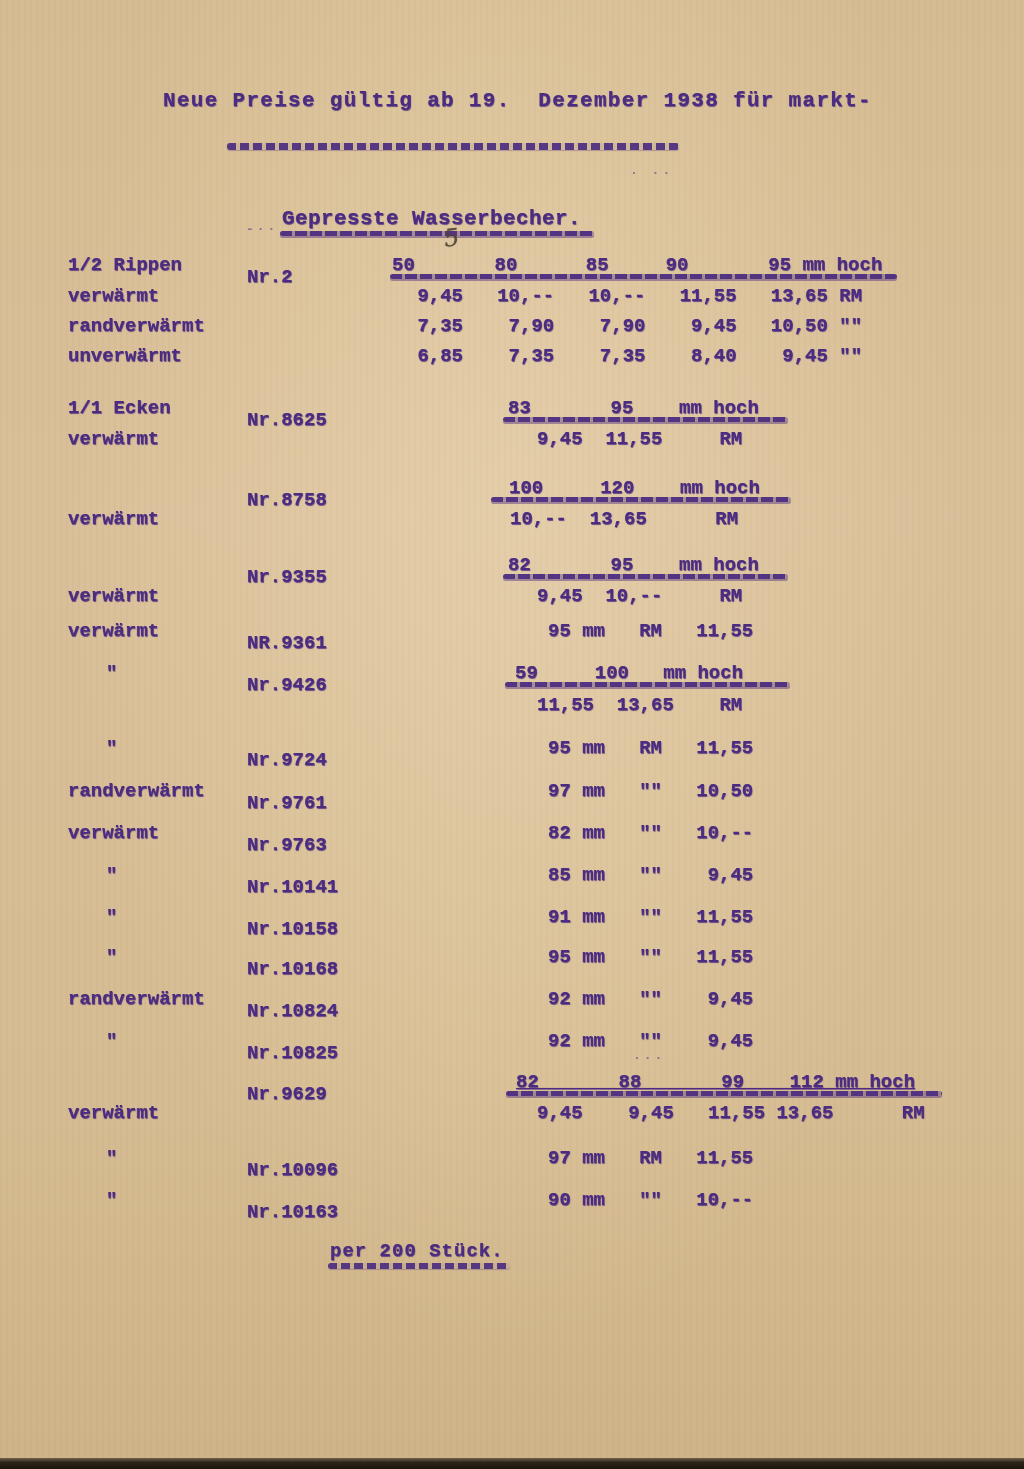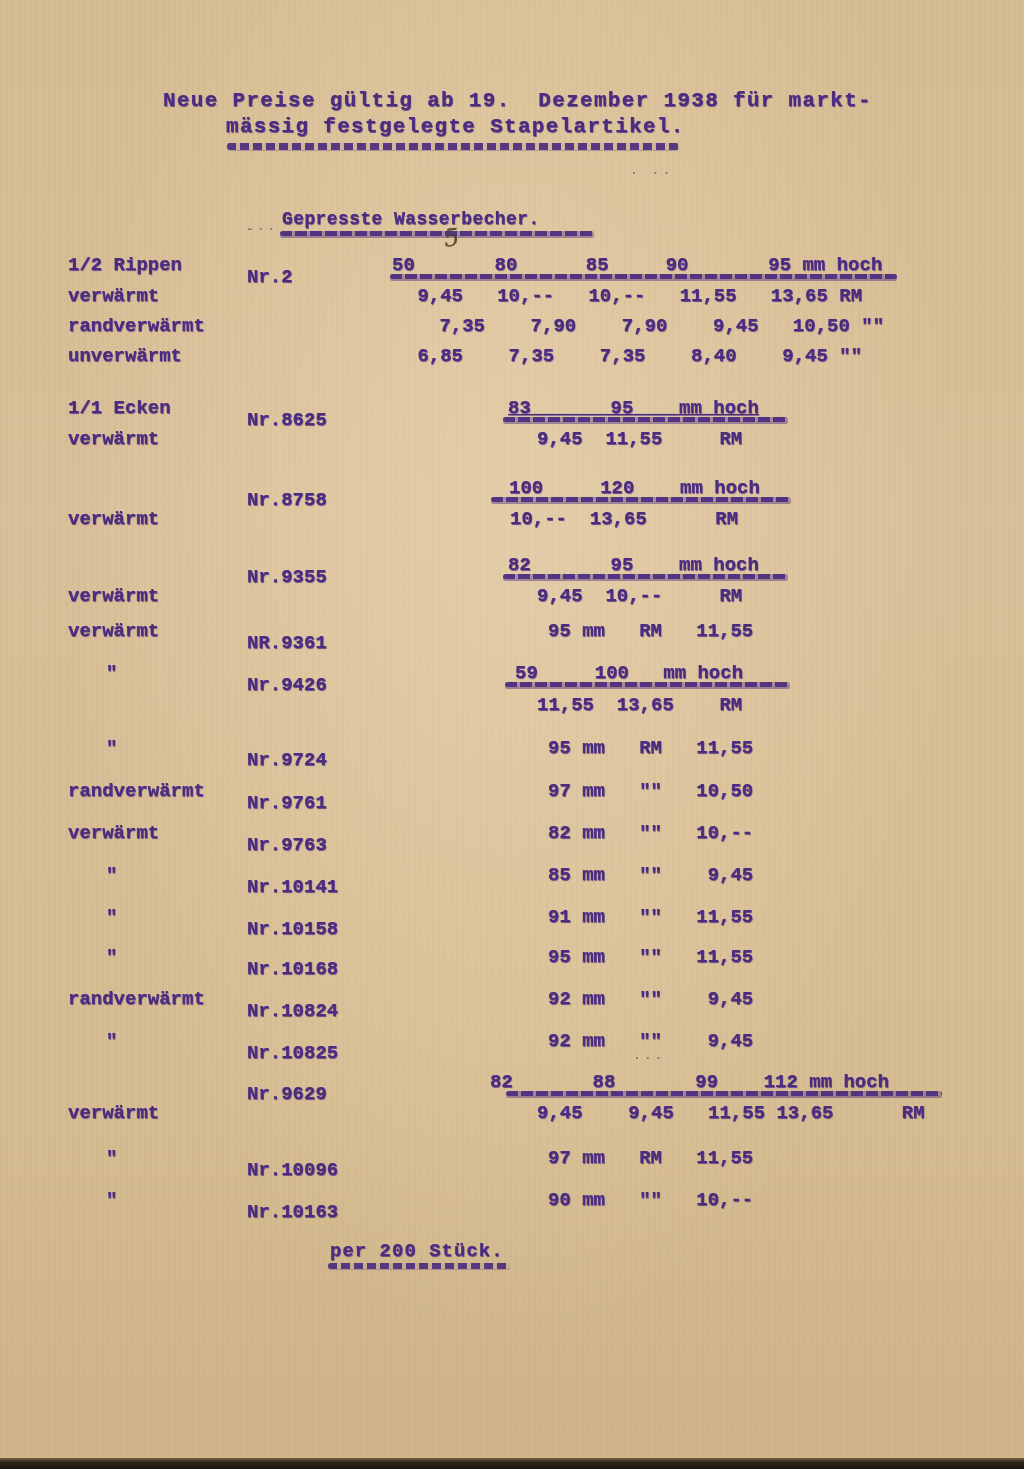--- a/index.html
+++ b/index.html
@@ -12,21 +12,21 @@
       linear-gradient(180deg,#d6bc92 0%,#dac09a 35%,#d6bc92 75%,#cfb489 98%);
     font-family:"Liberation Mono","DejaVu Sans Mono",monospace;
   }
   #doc{position:absolute;inset:0;filter:blur(0.3px);padding-left:46px;}
   .t{
     position:absolute;white-space:pre;font-weight:bold;
     font-size:19px;line-height:22px;color:#4b2c80;
     text-shadow:0.5px 0.7px 0.8px rgba(75,44,128,.8), -0.3px -0.2px 0.5px rgba(75,44,128,.35);
   }
   .big{font-size:21px;letter-spacing:1.3px;}
-  .head{font-size:18px;letter-spacing:0.4px;}
+  .head{font-size:21px;letter-spacing:0.4px;}
   .row{position:absolute;left:0;width:100%;height:0;}
   .cell{position:absolute;top:0;}
   .label{left:68px;}
   .ditto .label{left:106px;}
   .nr{left:247px;margin-top:12px;}
   .ul{
     position:absolute;height:5px;border-radius:3px;
     background:repeating-linear-gradient(90deg, rgba(75,44,128,.95) 0 12px, rgba(75,44,128,.38) 12px 15px);
     box-shadow:0 2px 0 rgba(75,44,128,.45);
   }
@@ -45,21 +45,20 @@
     position:absolute;left:0;right:0;bottom:0;height:11px;
     background:linear-gradient(180deg,#73624a 0%,#2a2318 40%,#1b150e 100%);
   }
 </style>
 </head>
 <body>
 
 <div id="doc">
 
   <div class="t big" style="left:163px;top:90px;">Neue Preise gültig ab 19.  Dezember 1938 für markt-</div>
-  <div class="t big" style="left:226px;top:116px;">mässig festgelegte Stapelartikel.</div>
   <div class="rule" style="left:227px;top:143px;width:452px;"></div>
 
   <div class="art" style="left:630px;top:166px;">· ··</div>
   <div class="art" style="left:246px;top:222px;">-··</div>
   <div class="art" style="left:633px;top:1051px;">···</div>
 
   <div class="t head" style="left:282px;top:208px;">Gepresste Wasserbecher.</div>
   <div class="ul" style="left:280px;top:231px;width:314px;"></div>
 
   <div class="pencil" style="left:444px;top:224px;">5</div>
@@ -69,31 +68,31 @@
     <span class="t cell nr">Nr.2</span>
     <span class="t cell" style="left:392px;">50       80      85     90       95 mm hoch</span>
   </div>
   <div class="ul" style="left:390px;top:274px;width:507px;"></div>
   <div class="row" style="top:285px;">
     <span class="t cell label">verwärmt</span>
     <span class="t cell" style="left:406px;"> 9,45   10,--   10,--   11,55   13,65 RM</span>
   </div>
   <div class="row" style="top:315px;">
     <span class="t cell label">randverwärmt</span>
-    <span class="t cell" style="left:428px;"> 7,35    7,90    7,90    9,45   10,50 ""</span>
+    <span class="t cell" style="left:406px;"> 7,35    7,90    7,90    9,45   10,50 ""</span>
   </div>
   <div class="row" style="top:345px;">
     <span class="t cell label">unverwärmt</span>
     <span class="t cell" style="left:406px;"> 6,85    7,35    7,35    8,40    9,45 ""</span>
   </div>
 
   <div class="row" style="top:397px;">
     <span class="t cell label">1/1 Ecken</span>
     <span class="t cell nr">Nr.8625</span>
-    <span class="t cell" style="left:508px;text-decoration:underline;">83       95    mm hoch</span>
+    <span class="t cell" style="left:508px;">83       95    mm hoch</span>
   </div>
   <div class="ul" style="left:503px;top:417px;width:285px;"></div>
   <div class="row" style="top:428px;">
     <span class="t cell label">verwärmt</span>
     <span class="t cell" style="left:537px;">9,45  11,55     RM</span>
   </div>
 
   <div class="row" style="top:477px;">
     <span class="t cell label"></span>
     <span class="t cell nr">Nr.8758</span>
@@ -176,21 +175,21 @@
 
   <div class="row ditto" style="top:1030px;">
     <span class="t cell label">"</span>
     <span class="t cell nr">Nr.10825</span>
     <span class="t cell" style="left:548px;">92 mm   ""    9,45</span>
   </div>
 
   <div class="row" style="top:1071px;">
     <span class="t cell label"></span>
     <span class="t cell nr">Nr.9629</span>
-    <span class="t cell" style="left:490px;">82       88       99    112 mm hoch</span>
+    <span class="t cell" style="left:516px;text-decoration:underline;">82       88       99    112 mm hoch</span>
   </div>
   <div class="ul" style="left:506px;top:1091px;width:436px;"></div>
   <div class="row" style="top:1102px;">
     <span class="t cell label">verwärmt</span>
     <span class="t cell" style="left:537px;">9,45    9,45   11,55 13,65      RM</span>
   </div>
 
   <div class="row ditto" style="top:1147px;">
     <span class="t cell label">"</span>
     <span class="t cell nr">Nr.10096</span>

